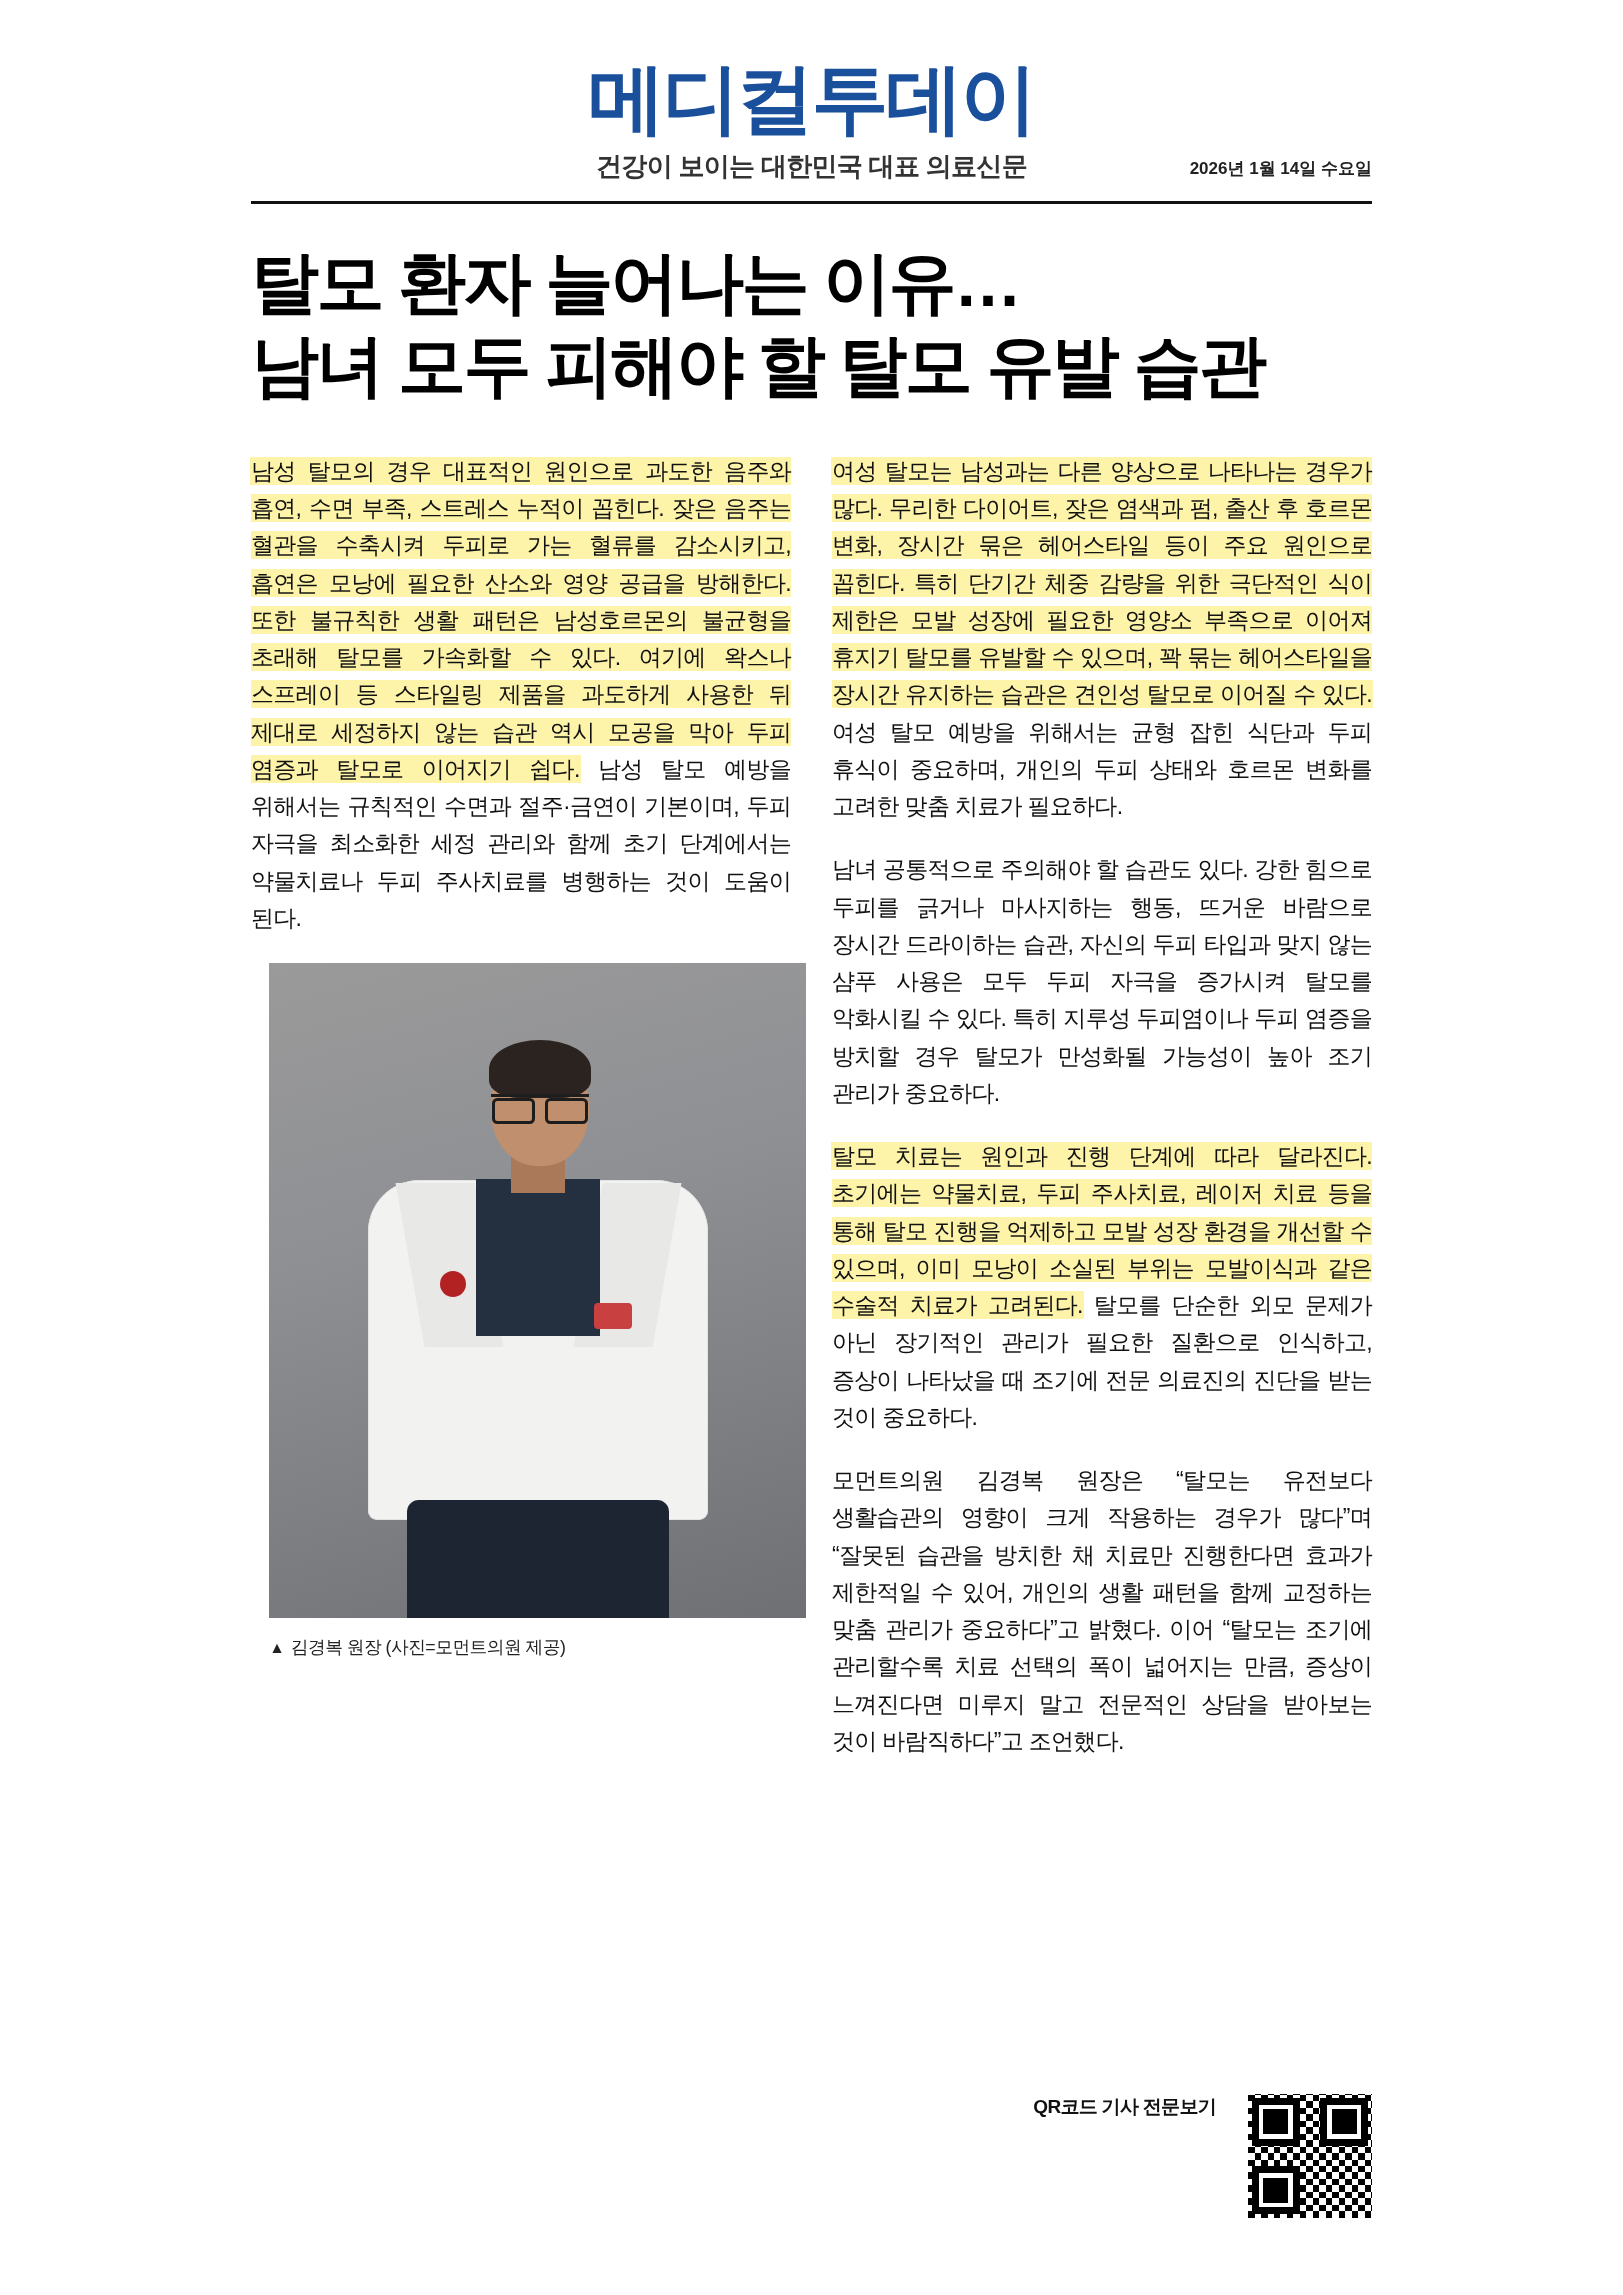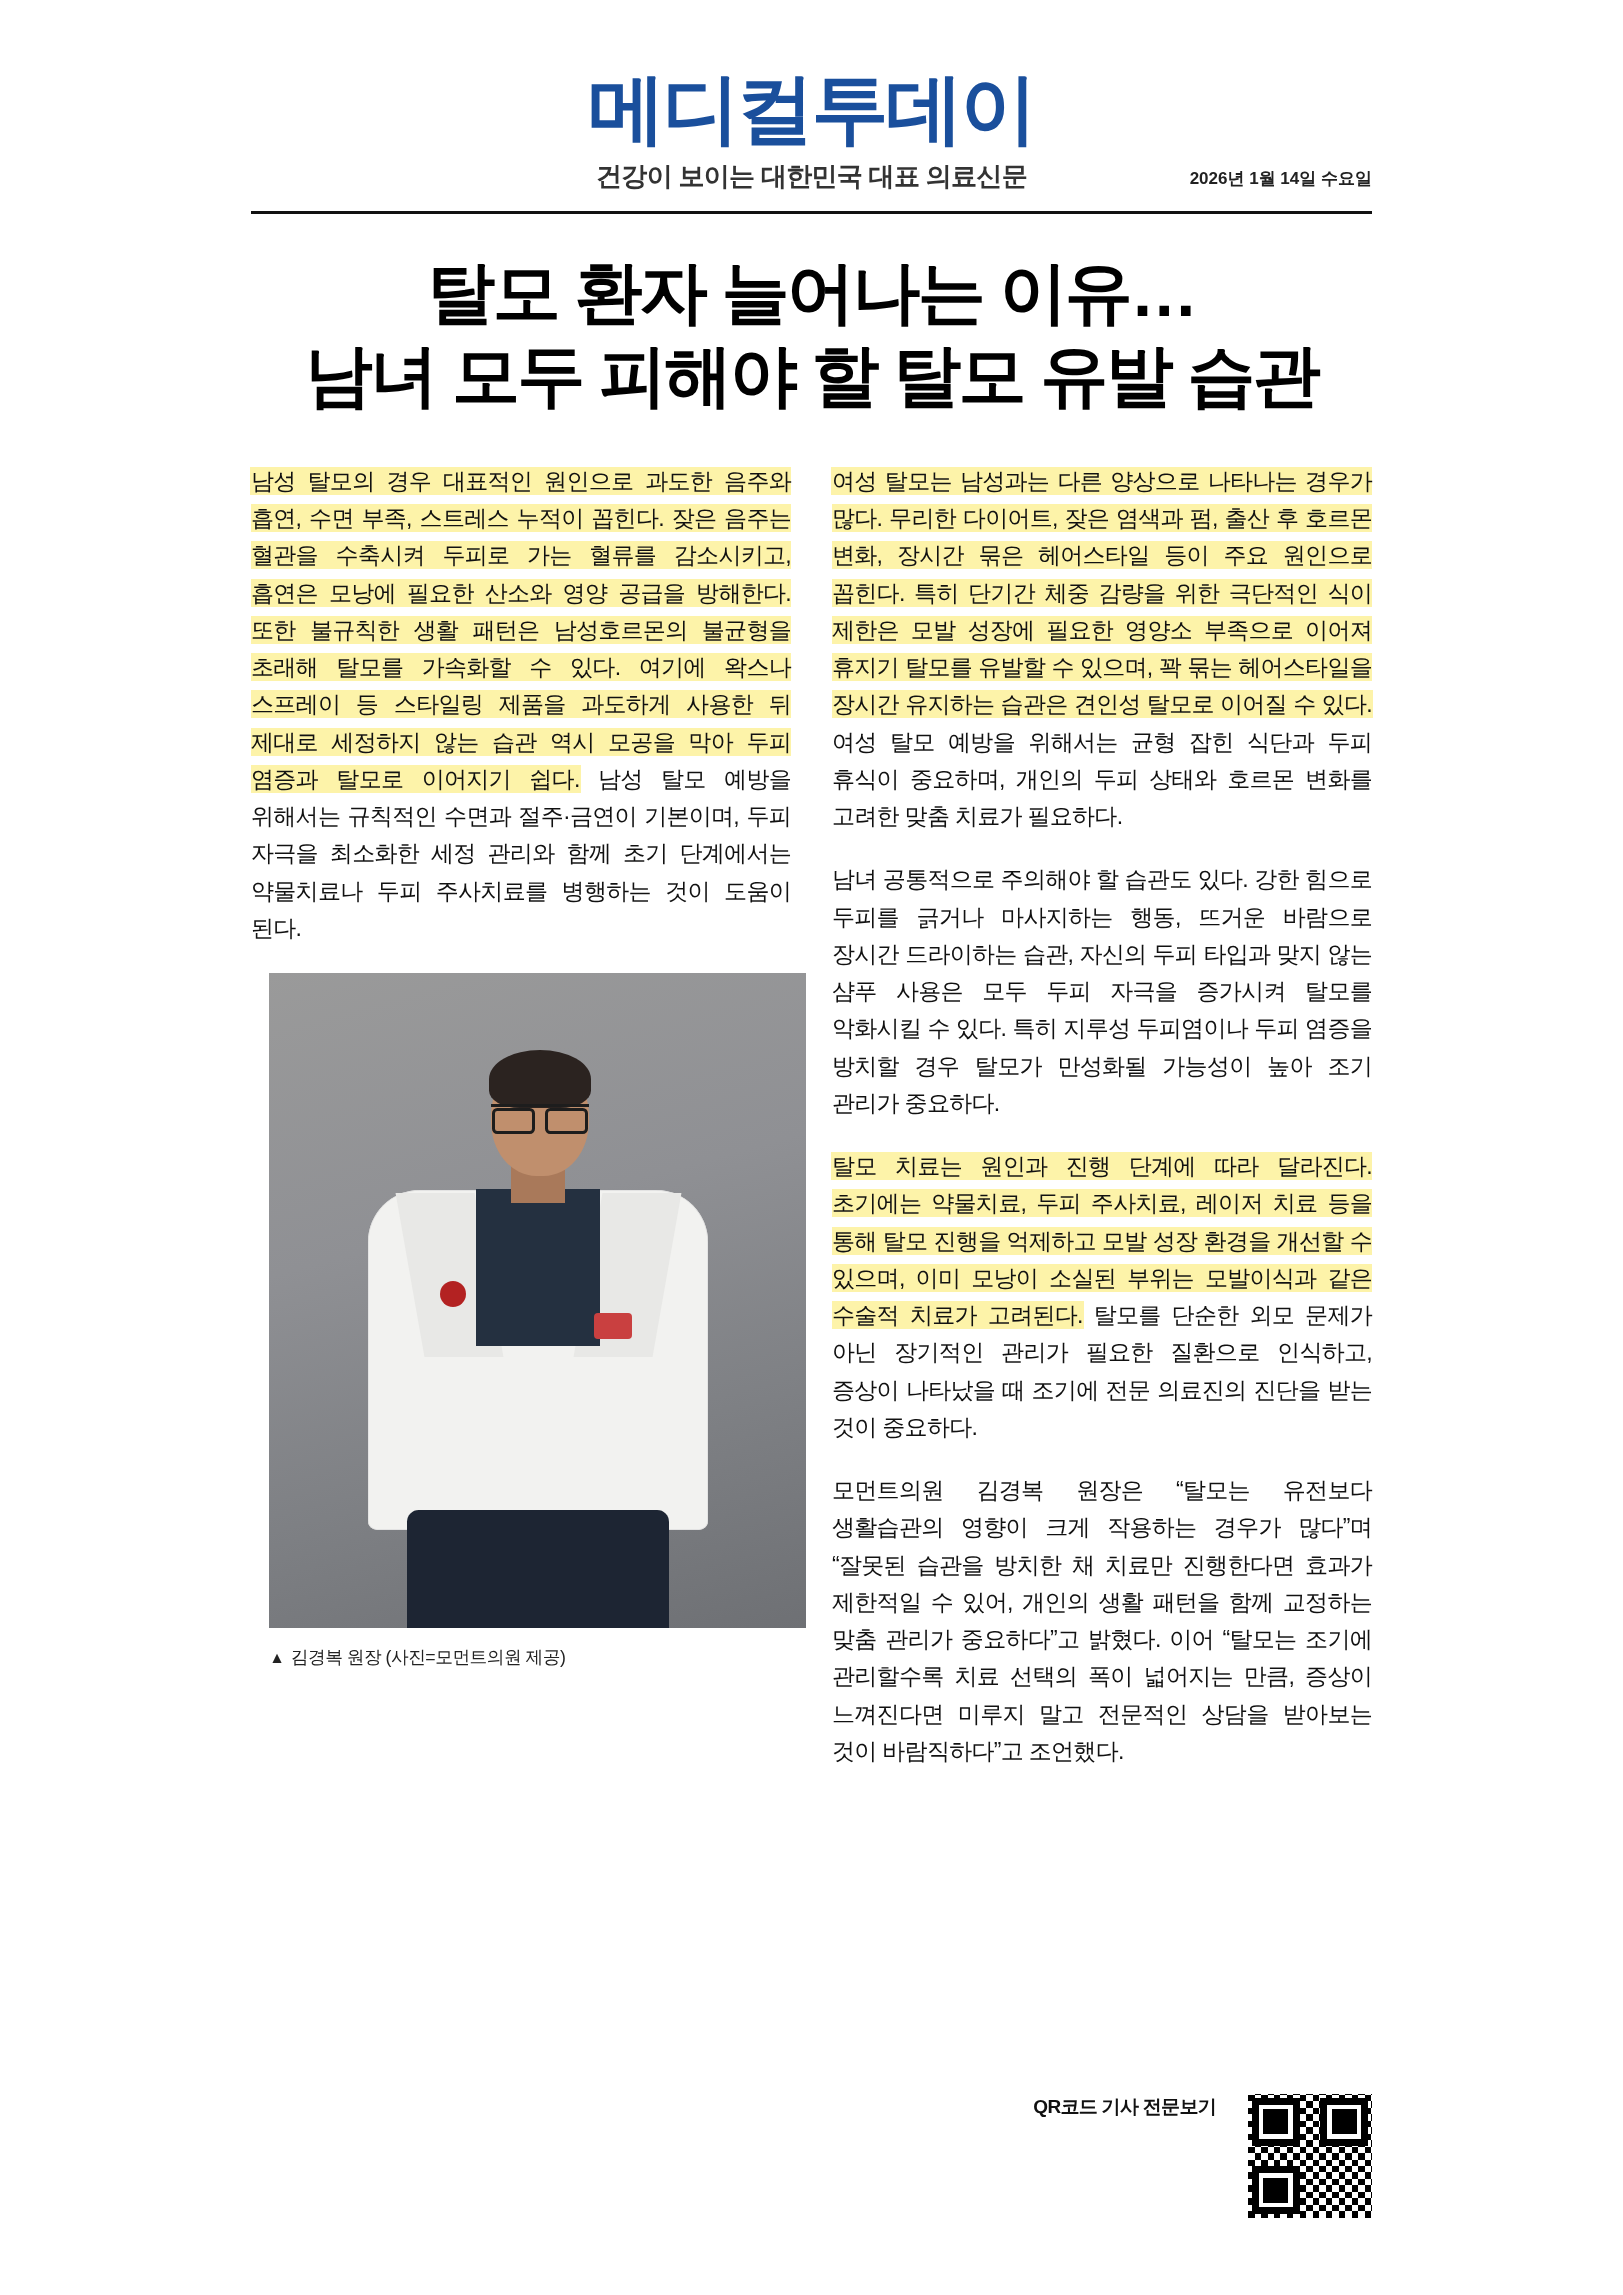--- a/index.html
+++ b/index.html
@@ -11,21 +11,21 @@
     font-family: "Liberation Sans", "DejaVu Sans", sans-serif;
     color: #111111;
   }
   .page {
     position: relative;
     width: 1317px;
     height: 2295px;
     margin: 0 auto;
     background: #ffffff;
     box-sizing: border-box;
-    padding: 16px 98px;
+    padding: 6px 98px;
   }
 
   
   .masthead {
     position: relative;
     padding-top: 52px;
     text-align: center;
   }
   .logo-title {
     font-family: "Liberation Sans", "DejaVu Sans", sans-serif;
@@ -52,21 +52,21 @@
     margin-left: 15px;
   }
   .rule {
     margin-top: 17px;
     border-top: 3.3px solid #111111;
     height: 0;
   }
 
   
   .headline {
-    text-align: center;
+    text-align: left;
     margin-top: 37px;
     font-size: 68px;
     font-weight: bold;
     letter-spacing: -2.6px;
     line-height: 1.22;
     color: #000000;
   }
   .headline .line {
     display: block;
     white-space: nowrap;

